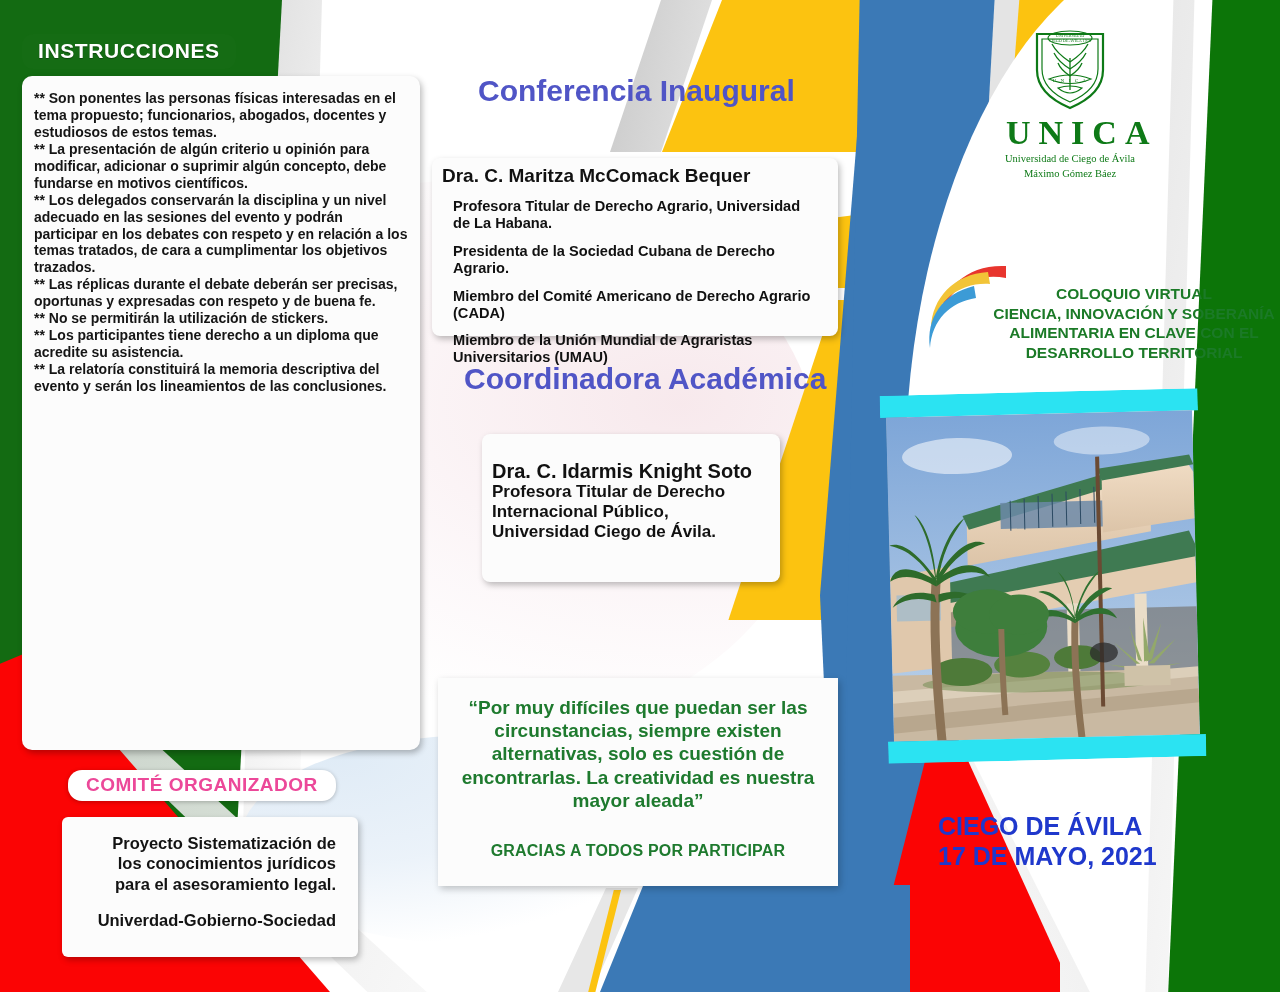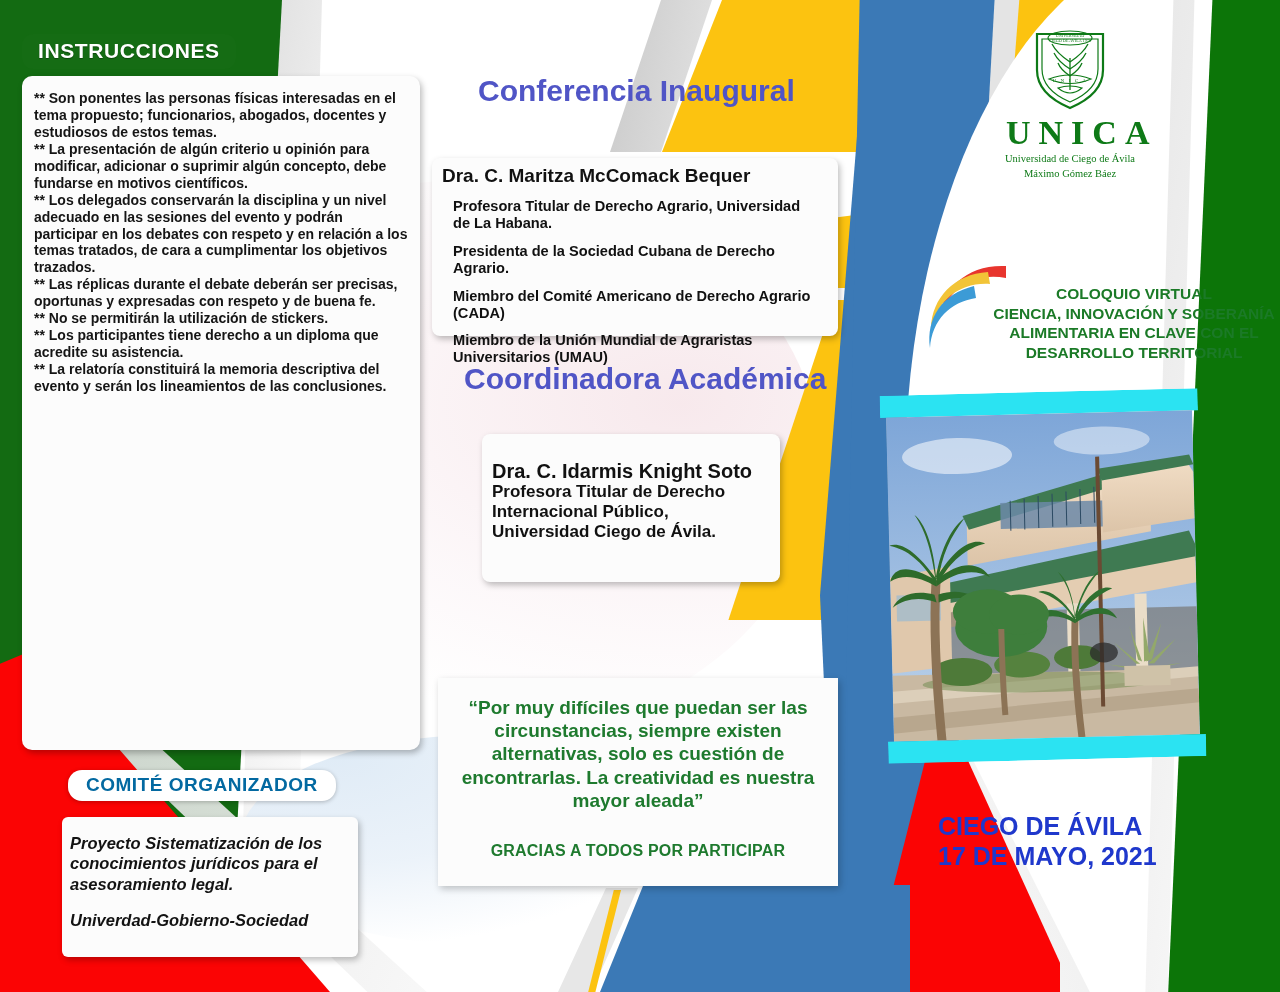--- a/index.html
+++ b/index.html
@@ -213,38 +213,37 @@
   
   .committee-badge {
     position: absolute;
     left: 68px; top: 770px;
     padding: 4px 18px 5px 18px;
     border-radius: 14px;
     background: #ffffff;
     box-shadow: 0 1px 4px rgba(0,0,0,.25);
   }
   .committee-badge span {
-    color: #0369a1;
+    color: #ec4899;
     font-size: 19px;
     font-weight: bold;
     letter-spacing: .5px;
     font-family: "Liberation Sans", sans-serif;
     text-shadow: 1px 1px 0 #ffffff, -1px -1px 0 #ffffff;
   }
   .committee-box {
     position: absolute;
     left: 62px; top: 817px;
     width: 296px; height: 140px;
     background: #FCFCFC;
     border-radius: 6px;
     box-shadow: 2px 3px 6px rgba(0,0,0,.26);
-    padding: 16px 8px;
+    padding: 16px 22px;
     box-sizing: border-box;
-    text-align: left;
-    font-style: italic;
+    text-align: right;
   }
   .committee-box p {
     margin: 0;
     color: #131313;
     font-size: 16.5px;
     font-weight: bold;
     line-height: 1.24;
     font-family: "Liberation Sans", sans-serif;
   }
   .committee-box .gap { height: 16px; }

